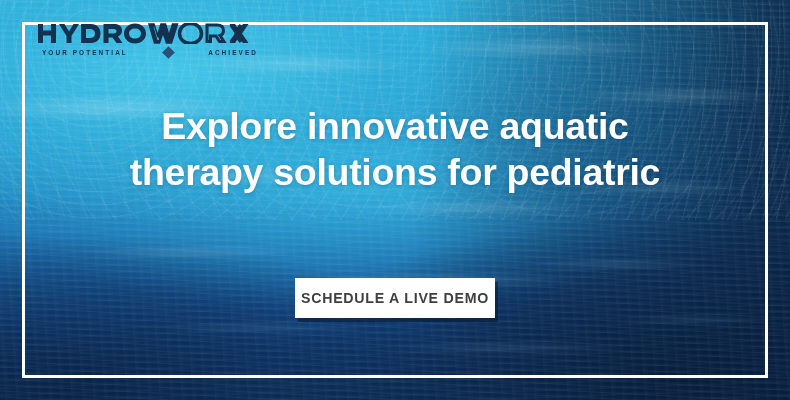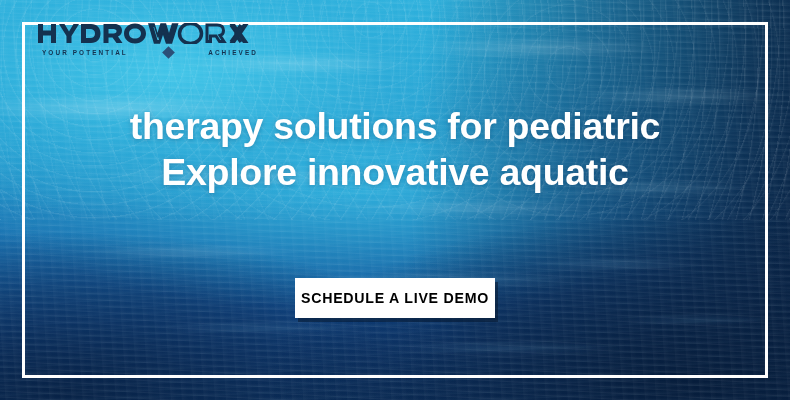--- a/index.html
+++ b/index.html
@@ -188,21 +188,21 @@
   }
 
   .cta-button {
     display: inline-flex;
     align-items: center;
     justify-content: center;
     width: 200px;
     height: 40px;
     background: #ffffff;
     border: none;
-    color: #000000;
+    color: #404040;
     font-family: "Liberation Sans", sans-serif;
     font-size: 14.2px;
     font-weight: bold;
     letter-spacing: 0.75px;
     cursor: pointer;
     box-shadow: 3px 4px 0 rgba(6,24,48,0.55);
   }
 </style>
 </head>
 <body>
@@ -243,21 +243,21 @@
       </g>
     </svg>
     <div class="logo-tagline">
       <span>YOUR POTENTIAL</span>
       <span class="diamond"></span>
       <span>ACHIEVED</span>
     </div>
   </div>
 
   <h1 class="headline">
+    <span class="headline-line">Explore innovative aquatic</span>
     <span class="headline-line">therapy solutions for pediatric</span>
-    <span class="headline-line">Explore innovative aquatic</span>
   </h1>
 
   <div class="cta-wrap">
     <button class="cta-button">SCHEDULE A LIVE DEMO</button>
   </div>
 
 </div>
 
 </body></html>

